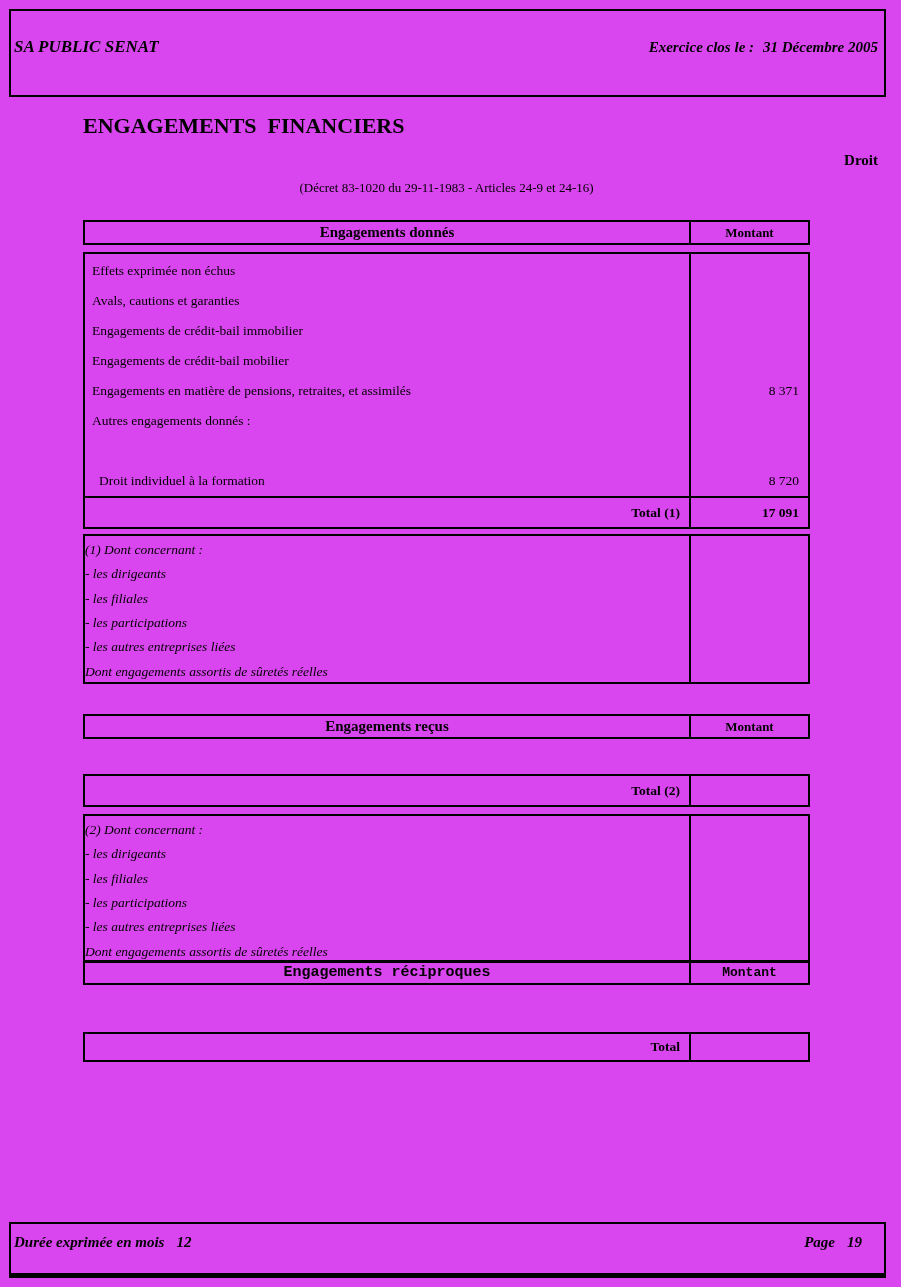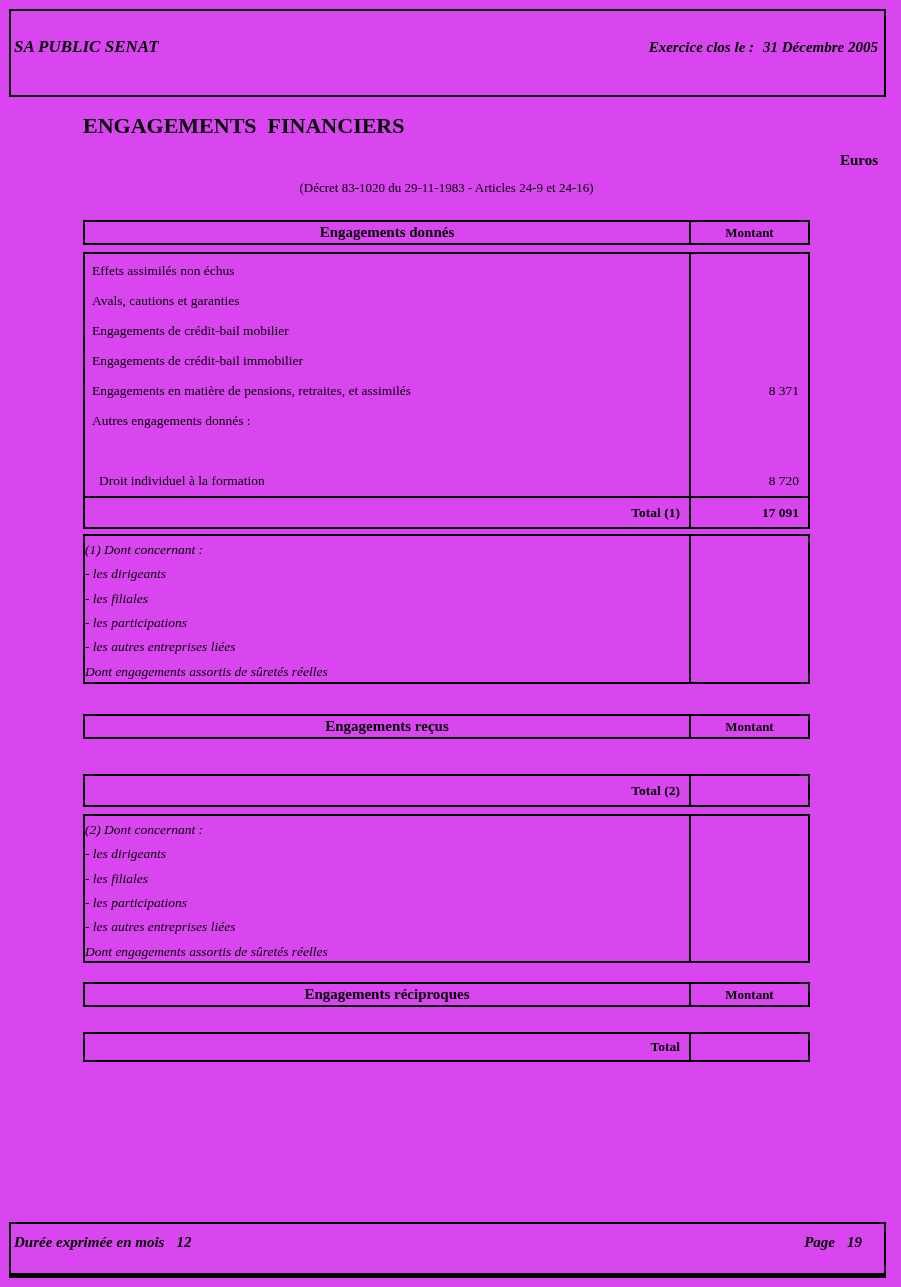--- a/index.html
+++ b/index.html
@@ -79,61 +79,61 @@
   .totalbox .tv{flex:1;text-align:right;padding-right:9px;}
   .notebox{padding-top:2px;}
   .note-line{
     height:24.3px;display:flex;align-items:center;
     font-size:13.5px;font-style:italic;padding-left:0;
   }
   #notebox-1{top:534px;height:150px;}
   #thead-2{top:714px;}
   #totalbox-2{top:774px;height:33px;}
   #notebox-2{top:814px;height:149px;}
-  #thead-3{top:982px;}
+  #thead-3{top:960px;font-family:Liberation Mono, monospace;}
   #totalbox-3{top:1032px;height:30px;}
   #thead-1{top:220px;}
 </style>
 </head>
 <body>
 
 <div class="page">
 
   <div class="header-box">
     <span class="company">SA PUBLIC SENAT</span>
     <span class="exercice">
       <span>Exercice clos le :</span><span class="date">31 Décembre 2005</span>
     </span>
   </div>
 
   <div class="doc-title">ENGAGEMENTS  FINANCIERS</div>
-  <div class="currency">Euros</div>
+  <div class="currency">Droit</div>
   <div class="decree">(Décret 83-1020 du 29-11-1983 - Articles 24-9 et 24-16)</div>
 
   <div class="thead" id="thead-1">
     <div class="th-label">Engagements donnés</div>
     <div class="th-amount">Montant</div>
   </div>
 
   <div class="tbox tbody">
     <div class="vline"></div>
     <div class="trow">
-      <span class="tl">Effets assimilés non échus</span>
+      <span class="tl">Effets exprimée non échus</span>
       <span class="tv"></span>
     </div>
     <div class="trow">
       <span class="tl">Avals, cautions et garanties</span>
       <span class="tv"></span>
     </div>
     <div class="trow">
+      <span class="tl">Engagements de crédit-bail immobilier</span>
+      <span class="tv"></span>
+    </div>
+    <div class="trow">
       <span class="tl">Engagements de crédit-bail mobilier</span>
-      <span class="tv"></span>
-    </div>
-    <div class="trow">
-      <span class="tl">Engagements de crédit-bail immobilier</span>
       <span class="tv"></span>
     </div>
     <div class="trow">
       <span class="tl">Engagements en matière de pensions, retraites, et assimilés</span>
       <span class="tv">8 371</span>
     </div>
     <div class="trow">
       <span class="tl">Autres engagements donnés :</span>
       <span class="tv"></span>
     </div>

